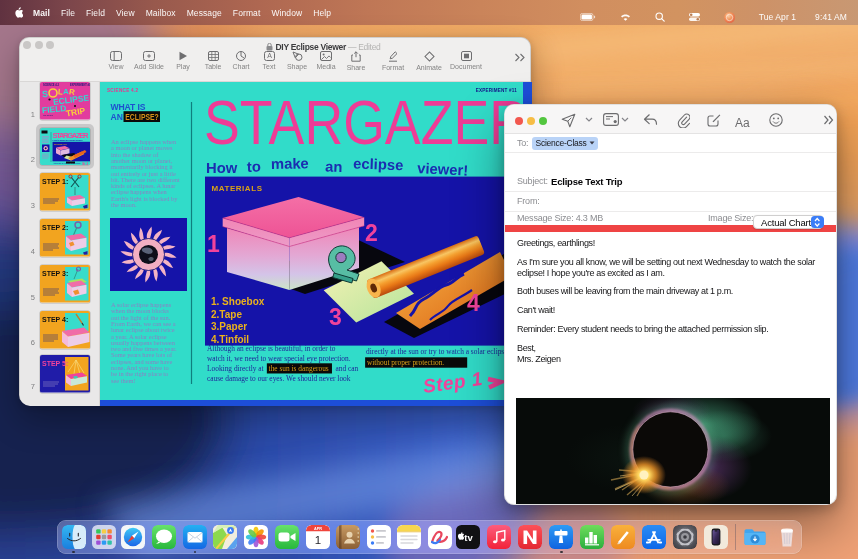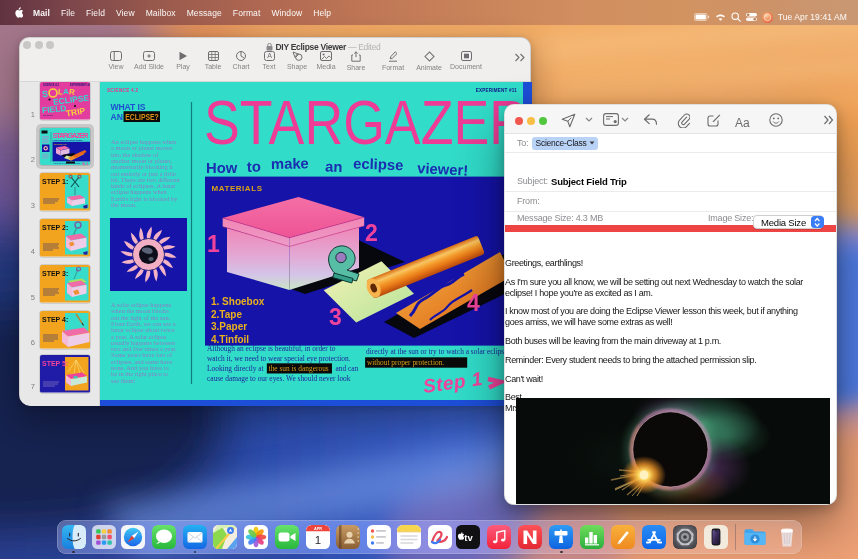--- a/index.html
+++ b/index.html
@@ -7,21 +7,21 @@
 #stage{position:relative;width:858px;height:559px;overflow:hidden;background:#E2925C;}
 .abs{position:absolute;}
 
 #wp{position:absolute;inset:0;overflow:hidden;background:linear-gradient(105deg,#BD7F6C 0%,#D08559 18%,#E99A58 42%,#F0A159 68%,#EDA063 100%);}
 
 #menubar{position:absolute;left:0;top:0;width:858px;height:25px;
  background:linear-gradient(90deg,#603240 0%,#7C464B 8%,#98594D 18%,#AE6751 30%,#BF7756 43%,#CA845A 56%,#D18E5F 68%,#D29360 79%,#CD9268 89%,#C89873 100%);
  color:#fff;}
 #menubar .items{position:absolute;left:33px;top:0;height:25px;display:flex;align-items:center;gap:11px;font-size:8.5px;letter-spacing:.1px;color:rgba(255,255,255,.96);}
 #menubar .items .b{font-weight:bold;}
-#mb-right{position:absolute;right:11px;top:0;height:34px;display:flex;align-items:center;gap:5px;font-size:8.5px;letter-spacing:.1px;color:rgba(255,255,255,.97);}
+#mb-right{position:absolute;right:11px;top:0;height:34px;display:flex;align-items:center;gap:24px;font-size:8.5px;letter-spacing:.1px;color:rgba(255,255,255,.97);}
 
 .win{position:absolute;border-radius:10px;}
 
 #kn{left:19px;top:37px;width:512px;height:368px;background:#F1F0EF;
  box-shadow:0 14px 34px rgba(0,0,0,.33),0 2px 8px rgba(0,0,0,.18);border:0.5px solid rgba(0,0,0,.14);}
 #kn .chrome{position:absolute;left:0;top:0;right:0;height:44px;background:#F0EFEE;border-bottom:1px solid #D9D7D6;border-radius:10px 10px 0 0;}
 .tl{position:absolute;width:8px;height:8px;border-radius:50%;}
 #kn-title{position:absolute;top:4px;left:0;right:0;padding-left:77px;text-align:center;font-size:8.5px;letter-spacing:-.3px;color:#3C3C3E;margin-left:20px;}
 #kn-title .ed{color:#B4B3B2;}
 .kti{position:absolute;top:13px;width:40px;margin-left:-20px;text-align:center;}
@@ -32,21 +32,21 @@
 .thumbnum{position:absolute;font-size:7.5px;color:#7F7F81;width:14px;text-align:right;}
 .thumb{position:absolute;left:20px;width:50px;height:37.5px;border-radius:2px;overflow:hidden;box-shadow:0 0 0 0.5px rgba(0,0,0,.22);}
 
 #mail{left:504px;top:104px;width:333px;height:401px;background:#fff;
  box-shadow:0 22px 50px rgba(0,0,0,.42),0 4px 14px rgba(0,0,0,.25);border:0.5px solid rgba(0,0,0,.12);}
 #mail .chrome{position:absolute;left:0;top:0;right:0;height:29px;background:#F7F6F6;border-bottom:1px solid #E4E3E3;border-radius:10px 10px 0 0;}
 .mico{position:absolute;top:8px;}
 .frow{position:absolute;left:0;right:0;border-bottom:1px solid #ECEBEB;font-size:9px;letter-spacing:-.2px;color:#8B8C90;}
 .frow .lab{position:absolute;left:12px;top:50%;transform:translateY(-50%);}
 .fval{color:#1a1a1c;}
-#mbody{position:absolute;left:0;top:133px;width:303px;font-size:9px;letter-spacing:-0.35px;line-height:10.8px;color:#161618;margin-top:20px;}
+#mbody{position:absolute;left:12px;top:133px;width:303px;font-size:9px;letter-spacing:-0.35px;line-height:10.8px;color:#161618;}
 #mbody p{margin-bottom:8px;}
 
 #dock{position:absolute;left:57px;top:520px;width:745px;height:34px;border-radius:9px;
  background:rgba(225,225,240,.32);backdrop-filter:blur(14px) saturate(1.6);
  box-shadow:inset 0 0 0 0.5px rgba(255,255,255,.35),0 0 1px rgba(0,0,0,.2);}
 .dk{position:absolute;top:5px;width:24px;height:24px;border-radius:5.5px;overflow:hidden;}
 .ddot{position:absolute;top:30.5px;width:2.5px;height:2.5px;border-radius:50%;background:rgba(35,35,40,.85);}
 </style>
 </head>
 <body>
@@ -604,40 +604,39 @@
         <path d="M1.5 1l3.5 4-3.5 4M6 1l3.5 4L6 9" fill="none" stroke="#6c6c6e" stroke-width="1.2"></path>
       </svg>
  <div class="frow" style="top:29px;height:19px;">
         <span class="lab">To:</span>
   <span style="position:absolute;left:27px;top:3px;height:13px;background:#B9D3F7;border-radius:3px;font-size:8.5px;letter-spacing:-.25px;color:#17171a;padding:0 3.5px;line-height:13px;text-align:center;">Science-Class <svg width="6" height="4" viewBox="0 0 6 4" style="vertical-align:1.5px">
             <path d="M0.5 0.5l2.5 3 2.5-3z" fill="#3a3a44"></path>
           </svg></span>
  </div>
  <div class="frow" style="top:67px;height:19.5px;">
         <span class="lab">Subject:</span>
-        <span class="fval" style="position:absolute;left:46px;top:50%;transform:translateY(-50%);font-weight:bold;font-size:9.5px;color:#060608;">Subject Field Trip</span>
+        <span class="fval" style="position:absolute;left:46px;top:50%;transform:translateY(-50%);font-weight:bold;font-size:9.5px;color:#060608;">Eclipse Text Trip</span>
       </div>
  <div class="frow" style="top:86.5px;height:20.5px;">
         <span class="lab">From:</span>
       </div>
  <div class="frow" style="top:107px;height:19.5px;border-bottom:7px solid #ef4444;">
         <span class="lab">Message Size: 4.3 MB</span>
   <span style="position:absolute;left:203px;top:50%;transform:translateY(-50%);">Image Size:</span>
-  <span style="position:absolute;left:248px;top:2.5px;width:70px;height:14.5px;background:#fff;border:0.5px solid #D0CFCF;border-radius:4px;box-shadow:0 .5px 1px rgba(0,0,0,.12);color:#060608;font-size:9.5px;padding-left:7px;line-height:14px;">Media Size</span>
+  <span style="position:absolute;left:248px;top:2.5px;width:70px;height:14.5px;background:#fff;border:0.5px solid #D0CFCF;border-radius:4px;box-shadow:0 .5px 1px rgba(0,0,0,.12);color:#060608;font-size:9.5px;padding-left:7px;line-height:14px;">Actual Chart</span>
   <span style="position:absolute;left:306px;top:3.5px;width:12.5px;height:12.5px;background:#3B7DF7;border-radius:3.5px;"><svg width="12.5" height="12.5" viewBox="0 0 12.5 12.5">
             <path d="M4 5l2.2-2.5L8.4 5M4 7.5L6.2 10l2.2-2.5" fill="none" stroke="#fff" stroke-width="1.2"></path>
           </svg></span>
  </div>
  <div id="mbody">
   <p>Greetings, earthlings!</p>
   <p>As I'm sure you all know, we will be setting out next Wednesday to watch the solar eclipse! I hope you're as excited as I am.</p>
-  <p>I know most of you are doing the Eclipse Viewer lesson this week, but if anything goes amiss, we will have some extras as well!</p>
   <p>Both buses will be leaving from the main driveway at 1 p.m.</p>
+  <p>Can't wait!</p>
   <p>Reminder: Every student needs to bring the attached permission slip.</p>
-  <p>Can't wait!</p>
   <p>Best,<br>Mrs. Zeigen</p>
  </div>
  <svg class="abs" style="left:11px;top:293px;" width="314" height="106" viewBox="0 0 314 106">
   <defs>
    <radialGradient id="gteal" cx=".5" cy=".5" r=".5">
             <stop offset="0" stop-color="rgba(90,210,160,.55)"></stop>
             <stop offset="1" stop-color="rgba(90,210,160,0)"></stop>
           </radialGradient>
    <radialGradient id="gpurp" cx=".5" cy=".5" r=".5">
             <stop offset="0" stop-color="rgba(185,95,215,.5)"></stop>

